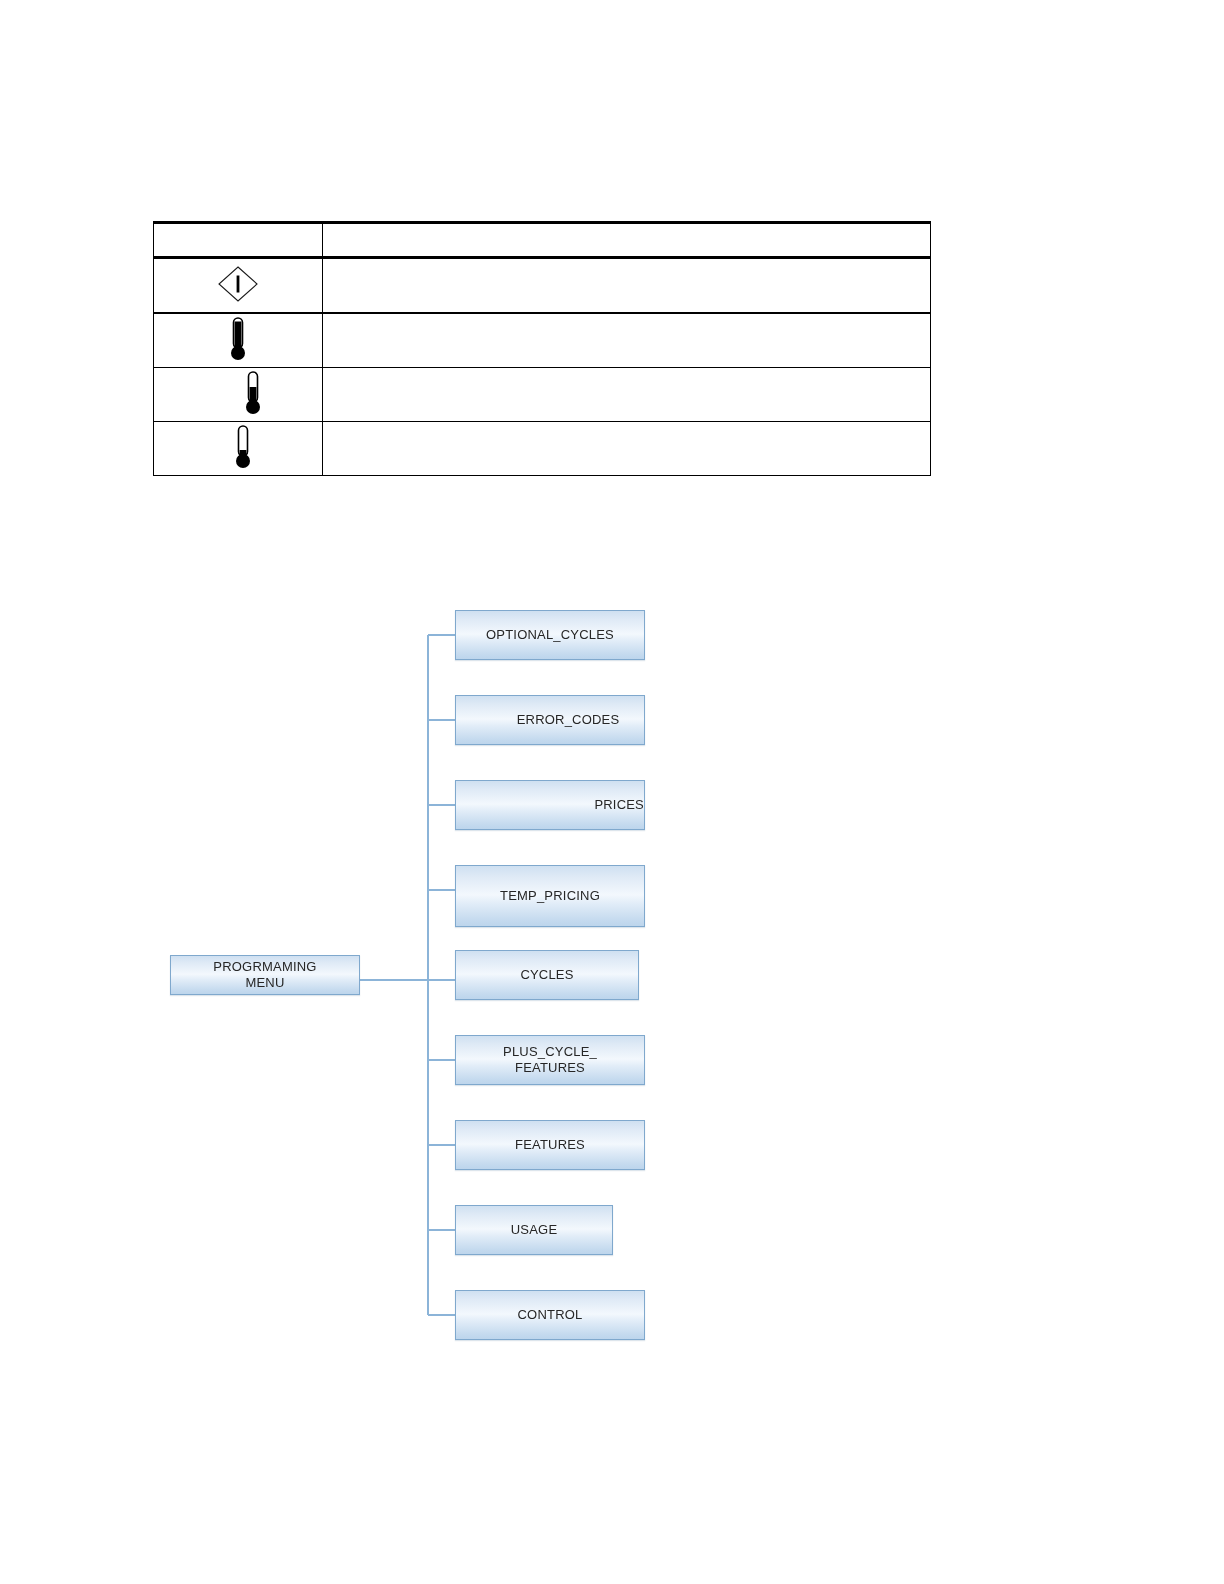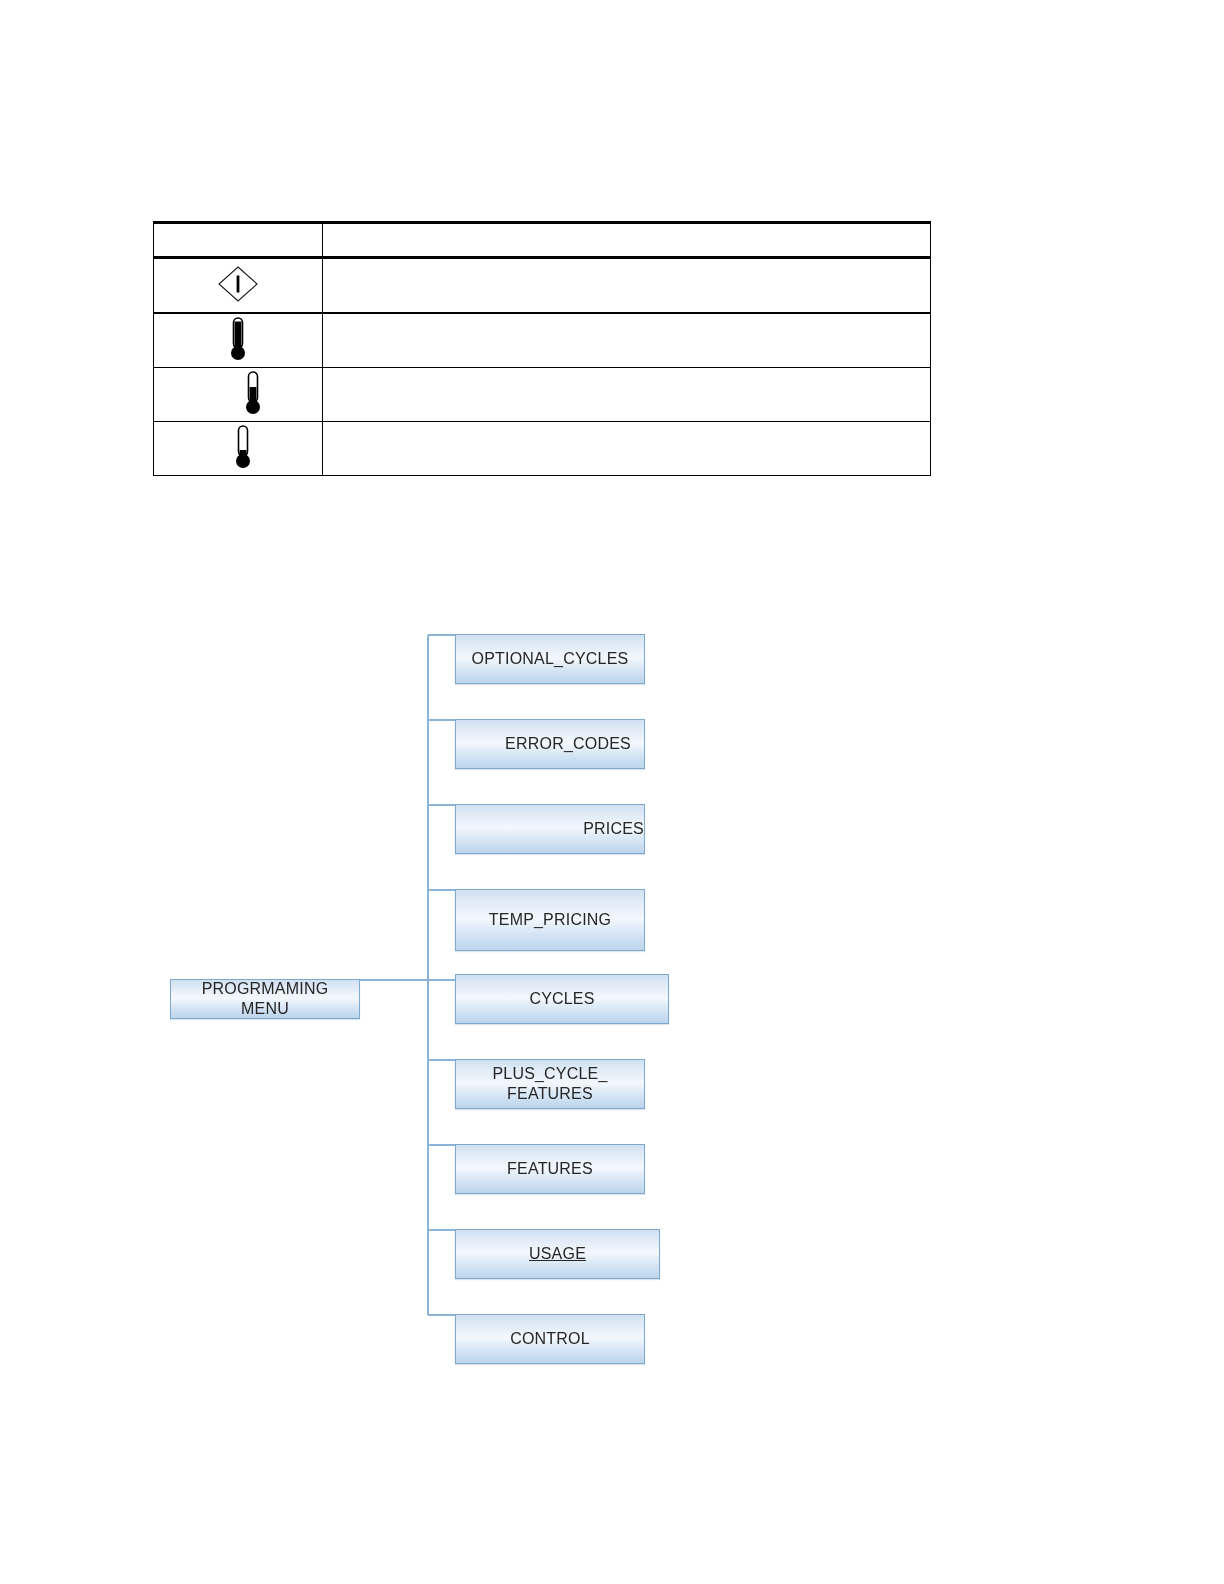--- a/index.html
+++ b/index.html
@@ -74,25 +74,24 @@
                 #f3f8fd 48%,
                 #e2edf8 62%,
                 #c3d9ee 92%,
                 #bdd5ec 100%);
     box-shadow: 0 1px 1px rgba(120,150,180,0.25);
     display: flex;
     align-items: center;
     justify-content: center;
     text-align: center;
     color: #262626;
-    font-size: 16px;
+    font-size: 13px;
     line-height: 1.25;
     letter-spacing: 0.2px;
     font-family: "Liberation Sans", sans-serif;
-    margin-top: 24px;
   }
   .fc-box .fc-label { white-space: pre-line; }
 </style>
 </head>
 <body>
 
 <table id="symbol-table">
   <colgroup>
     <col class="col-symbol">
     <col class="col-desc">
@@ -191,30 +190,30 @@
       </div>
       <div class="fc-box" style="left: 455px; top: 695px; width: 190px; height: 50px; padding-left: 36px;">
         <span class="fc-label">ERROR_CODES</span>
       </div>
       <div class="fc-box" style="left: 455px; top: 780px; width: 190px; height: 50px; justify-content: flex-end;">
         <span class="fc-label">PRICES</span>
       </div>
       <div class="fc-box" style="left: 455px; top: 865px; width: 190px; height: 62px;">
         <span class="fc-label">TEMP_PRICING</span>
       </div>
-      <div class="fc-box" style="left: 455px; top: 950px; width: 214px; height: 50px;">
+      <div class="fc-box" style="left: 455px; top: 950px; width: 184px; height: 50px;">
         <span class="fc-label">CYCLES</span>
       </div>
       <div class="fc-box" style="left: 455px; top: 1035px; width: 190px; height: 50px;">
         <span class="fc-label">PLUS_CYCLE_
 FEATURES</span>
       </div>
       <div class="fc-box" style="left: 455px; top: 1120px; width: 190px; height: 50px;">
         <span class="fc-label">FEATURES</span>
       </div>
-      <div class="fc-box" style="left: 455px; top: 1205px; width: 205px; height: 50px; text-decoration: underline;">
+      <div class="fc-box" style="left: 455px; top: 1205px; width: 158px; height: 50px;">
         <span class="fc-label">USAGE</span>
       </div>
       <div class="fc-box" style="left: 455px; top: 1290px; width: 190px; height: 50px;">
         <span class="fc-label">CONTROL</span>
       </div>
     </div>
 </div>
 
 </body></html>

